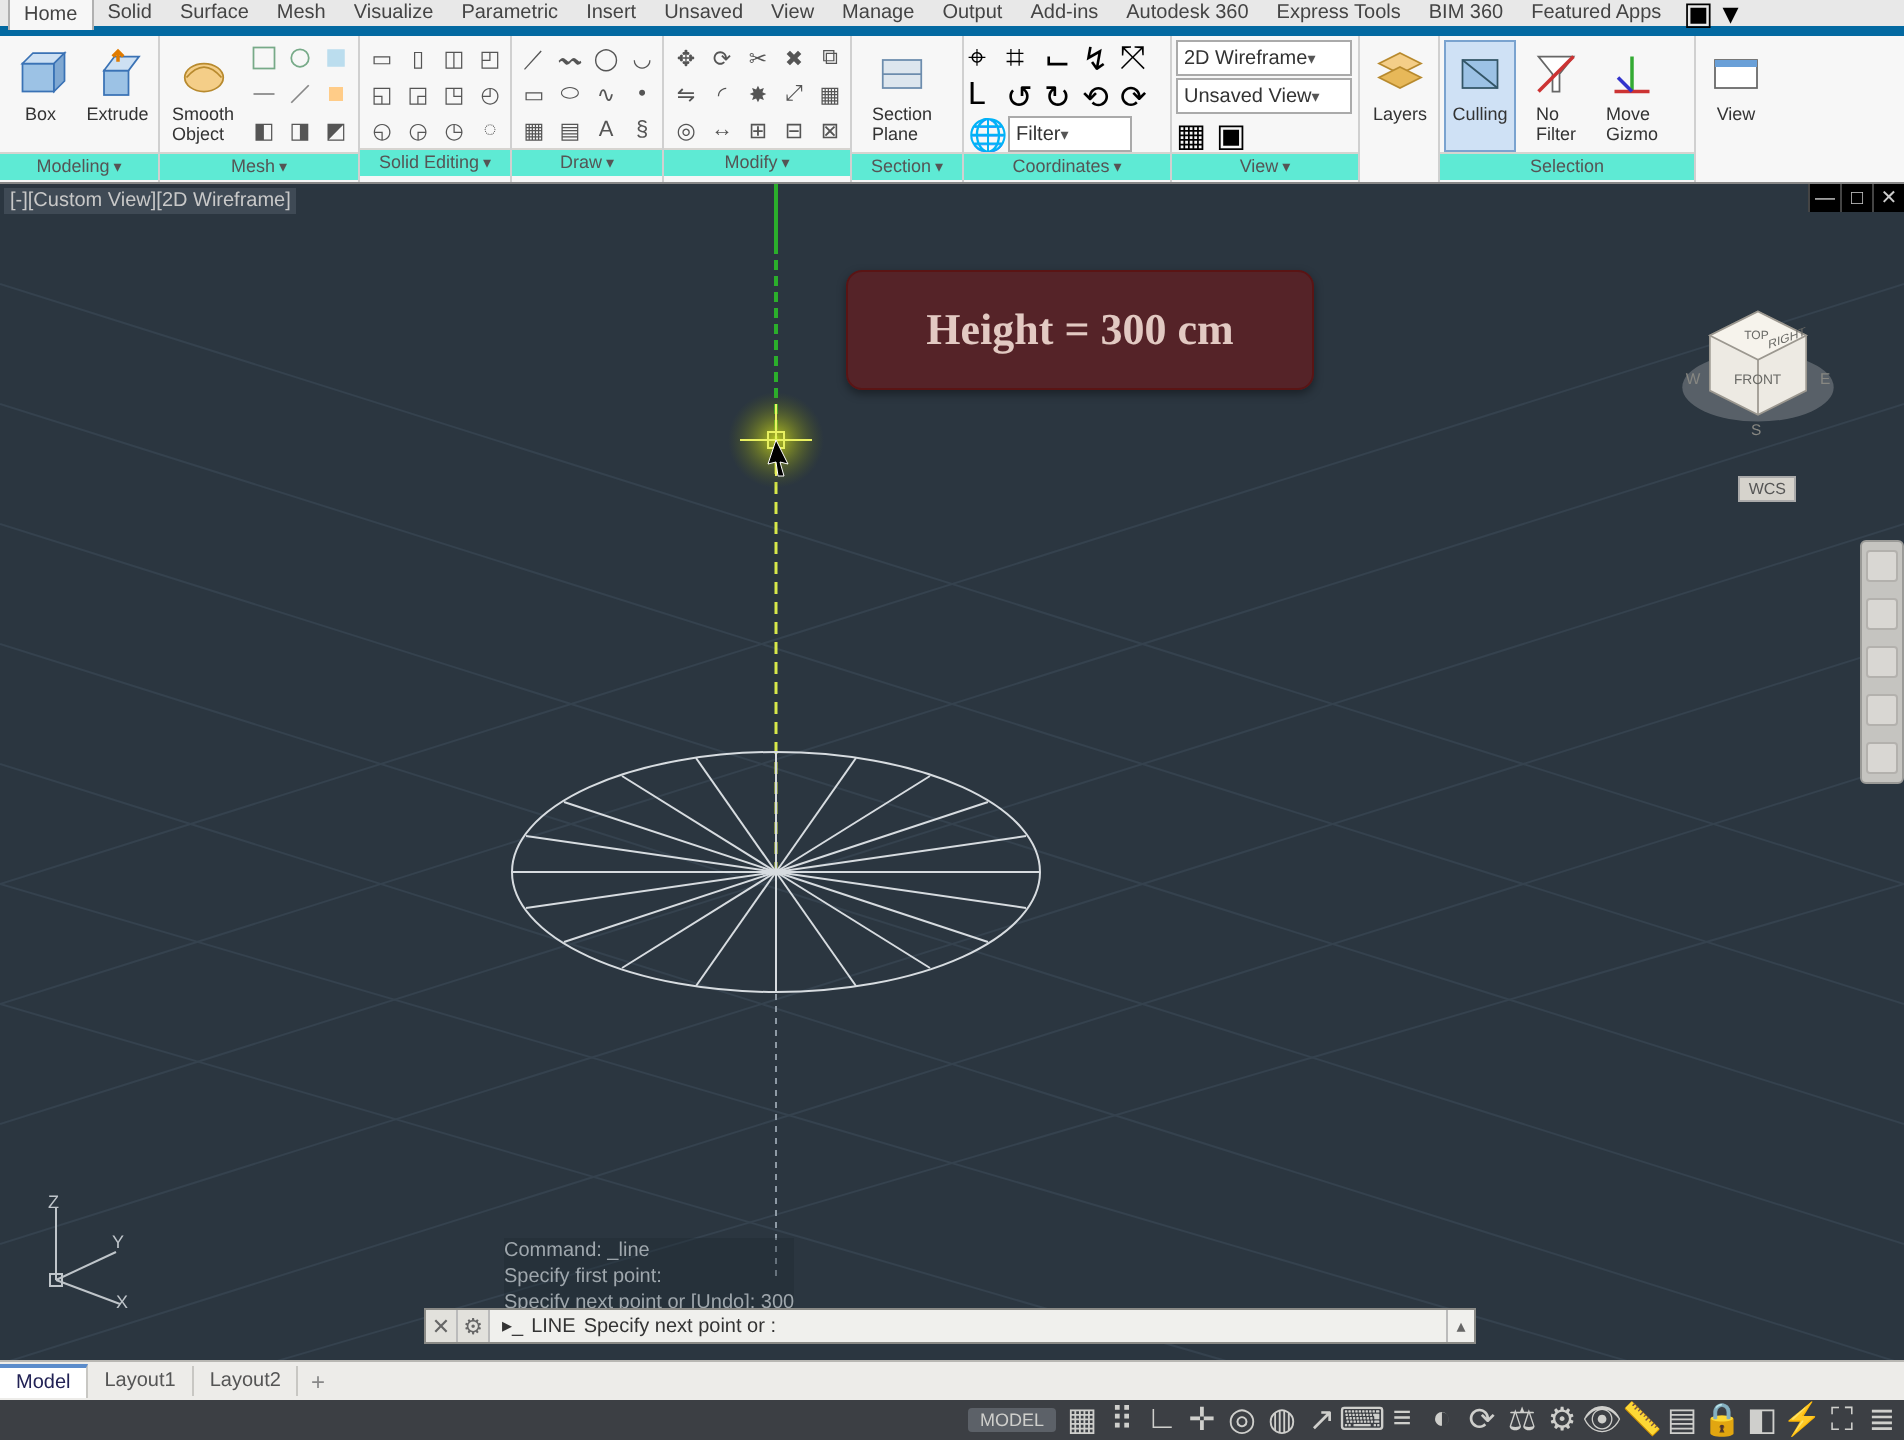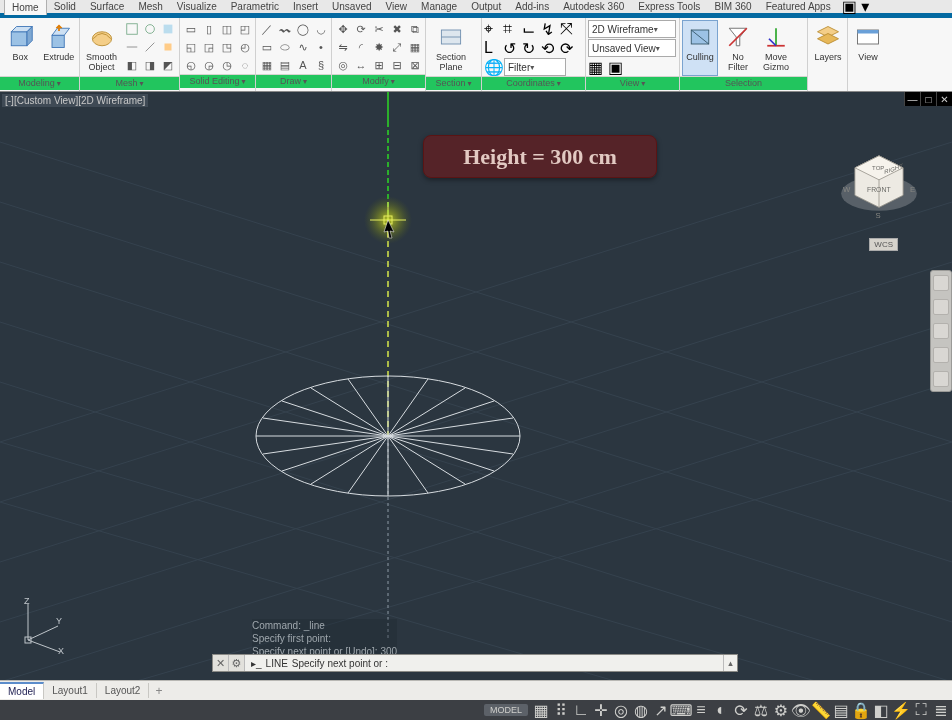--- a/index.html
+++ b/index.html
@@ -8,26 +8,26 @@
 
 .ribbon-tabs { display:flex; align-items:center; height:18px; background:#E8E8E8; border-bottom:5px solid #0369a1; padding-left:4px; }
 .ribbon-tab { font-size:10px; color:#444; padding:2px 7px; cursor:pointer; }
 .ribbon-tab.active { background:#F7F7F7; border:1px solid #B0B0B0; border-bottom:none; }
 .ribbon-tail { margin-left:4px; display:flex; gap:4px; }
 
 
 .ribbon-body { display:flex; height:74px; background:#F7F7F7; border-bottom:1px solid #888; }
 .panel { display:flex; flex-direction:column; border-right:1px solid #D0D0D0; position:relative; padding:2px 2px 0 2px; }
 .panel-row { display:flex; align-items:flex-start; gap:2px; }
-.panel-title { font-size:9px; color:#555; text-align:center; height:14px; line-height:13px; background:#22c55e; border-top:1px solid #D6D4D0; margin:0 -2px; }
+.panel-title { font-size:9px; color:#555; text-align:center; height:14px; line-height:13px; background:#5eead4; border-top:1px solid #D6D4D0; margin:0 -2px; }
 .panel-title .arrow { font-size:8px; margin-left:2px; }
 
 .bigbtn { display:flex; flex-direction:column; align-items:center; justify-content:flex-start; width:38px; height:56px; padding-top:2px; border:1px solid transparent; }
 .bigbtn .ico { width:28px; height:28px; display:flex; align-items:center; justify-content:center; }
-.bigbtn .lbl { font-size:9px; color:#333; text-align:center; line-height:10px; margin-top:1px; }
+.bigbtn .lbl { font-size:9px; color:#333; line-height:10px; margin-top:1px; }
 .bigbtn.narrow { width:36px; }
 .bigbtn.wide   { width:46px; }
 
 .grid3 { display:grid; grid-template-columns:repeat(var(--cols,4),18px); grid-template-rows:repeat(3,18px); gap:0px; }
 .grid3 .ic { width:18px; height:18px; display:flex; align-items:center; justify-content:center; font-size:11px; color:#555; }
 .grid3 .ic svg { width:14px; height:14px; }
 
 .combo { height:18px; border:1px solid #AAA; background:#fff; font-size:10px; display:flex; align-items:center; padding:0 3px; justify-content:flex-start; color:#333; }
 .combo .tri { font-size:8px; color:#555; }
 
@@ -36,21 +36,21 @@
 
 .draw-area { position:absolute; top:92px; left:0; right:0; bottom:20px; background:#2B3640; }
 .view-title { position:absolute; top:2px; left:2px; font-size:10px; color:#C8C8C8; background:#3F4A55; padding:1px 3px; }
 .win-btns { position:absolute; top:0; right:0; display:flex; }
 .win-btns div { width:16px; height:14px; background:#000; color:#ccc; font-size:10px; display:flex; align-items:center; justify-content:center; border-left:1px solid #444; }
 
 
 .canvas-svg { position:absolute; inset:0; width:100%; height:100%; }
 
 
-.anno { position:absolute; left:423px; top:43px; width:234px; height:43px;
+.anno { position:absolute; left:423px; top:43px; width:234px; height:60px;
         background:rgba(120,20,20,0.55); border:1px solid #5A1414; border-radius:8px;
         display:flex; align-items:center; justify-content:center;
         font-size:22px; font-weight:bold; color:#E2C9C2; font-family:Georgia,serif;
         box-shadow:0 2px 5px rgba(0,0,0,.4); }
 
 
 .viewcube { position:absolute; right:30px; top:50px; width:86px; height:86px; }
 .viewcube svg { width:100%; height:100%; }
 .wcs-badge { position:absolute; right:54px; top:146px; background:#D6D3CC; color:#555; font-size:8px; padding:1px 4px; border:1px solid #AAA; }
 
@@ -299,66 +299,66 @@
           <span class="tri">▾</span>
       </div>
       <div style="display:flex;gap:2px">
         <span class="ic" style="width:18px;height:18px">▦</span>
         <span class="ic" style="width:18px;height:18px">▣</span>
       </div>
     </div>
     <div class="panel-title"><span>View</span><span class="arrow">▾</span></div>
   </div>
 
-  <div class="panel" style="width:128px">
-    <div class="panel-row">
-      <div class="bigbtn narrow selected">
-        <span class="ico">
-            <svg viewBox="0 0 32 32">
-              <rect x="6" y="8" width="20" height="16" fill="#9CC2E5" stroke="#356"></rect>
-              <line x1="6" y1="8" x2="26" y2="24" stroke="#356"></line>
-            </svg>
-          </span>
-        <span class="lbl">Culling</span>
-      </div>
-      <div class="bigbtn narrow">
-        <span class="ico">
-            <svg viewBox="0 0 32 32">
-              <polygon points="6,6 26,6 18,16 18,26 14,26 14,16" fill="#FFF" stroke="#666"></polygon>
-              <line x1="6" y1="26" x2="26" y2="6" stroke="#C33" stroke-width="2"></line>
-            </svg>
-          </span>
-        <span class="lbl" style="white-space:pre">No
-Filter</span>
-      </div>
-      <div class="bigbtn narrow">
-        <span class="ico">
-            <svg viewBox="0 0 32 32">
-              <line x1="16" y1="26" x2="16" y2="6" stroke="#3A3" stroke-width="2"></line>
-              <line x1="6" y1="26" x2="26" y2="26" stroke="#C33" stroke-width="2"></line>
-              <line x1="16" y1="26" x2="8" y2="18" stroke="#33C" stroke-width="2"></line>
-            </svg>
-          </span>
-        <span class="lbl" style="white-space:pre">Move
-Gizmo</span>
-      </div>
-    </div>
-    <div class="panel-title"><span>Selection</span></div>
-  </div>
-
   <div class="panel" style="width:40px">
     <div class="bigbtn narrow">
       <span class="ico">
           <svg viewBox="0 0 32 32">
             <polygon points="16,4 28,10 16,16 4,10" fill="#F4CE88" stroke="#B88A2E"></polygon>
             <polygon points="16,12 28,18 16,24 4,18" fill="#E7B859" stroke="#B88A2E"></polygon>
           </svg>
         </span>
       <span class="lbl">Layers</span>
     </div>
+  </div>
+
+  <div class="panel" style="width:128px">
+    <div class="panel-row">
+      <div class="bigbtn narrow selected">
+        <span class="ico">
+            <svg viewBox="0 0 32 32">
+              <rect x="6" y="8" width="20" height="16" fill="#9CC2E5" stroke="#356"></rect>
+              <line x1="6" y1="8" x2="26" y2="24" stroke="#356"></line>
+            </svg>
+          </span>
+        <span class="lbl">Culling</span>
+      </div>
+      <div class="bigbtn narrow">
+        <span class="ico">
+            <svg viewBox="0 0 32 32">
+              <polygon points="6,6 26,6 18,16 18,26 14,26 14,16" fill="#FFF" stroke="#666"></polygon>
+              <line x1="6" y1="26" x2="26" y2="6" stroke="#C33" stroke-width="2"></line>
+            </svg>
+          </span>
+        <span class="lbl" style="white-space:pre">No
+Filter</span>
+      </div>
+      <div class="bigbtn narrow">
+        <span class="ico">
+            <svg viewBox="0 0 32 32">
+              <line x1="16" y1="26" x2="16" y2="6" stroke="#3A3" stroke-width="2"></line>
+              <line x1="6" y1="26" x2="26" y2="26" stroke="#C33" stroke-width="2"></line>
+              <line x1="16" y1="26" x2="8" y2="18" stroke="#33C" stroke-width="2"></line>
+            </svg>
+          </span>
+        <span class="lbl" style="white-space:pre">Move
+Gizmo</span>
+      </div>
+    </div>
+    <div class="panel-title"><span>Selection</span></div>
   </div>
   <div class="panel" style="width:40px;border-right:none">
     <div class="bigbtn narrow">
       <span class="ico">
           <svg viewBox="0 0 32 32">
             <rect x="4" y="8" width="24" height="16" fill="#fff" stroke="#666"></rect>
             <rect x="4" y="8" width="24" height="4" fill="#6AA0D8"></rect>
           </svg>
         </span>
       <span class="lbl">View</span>

